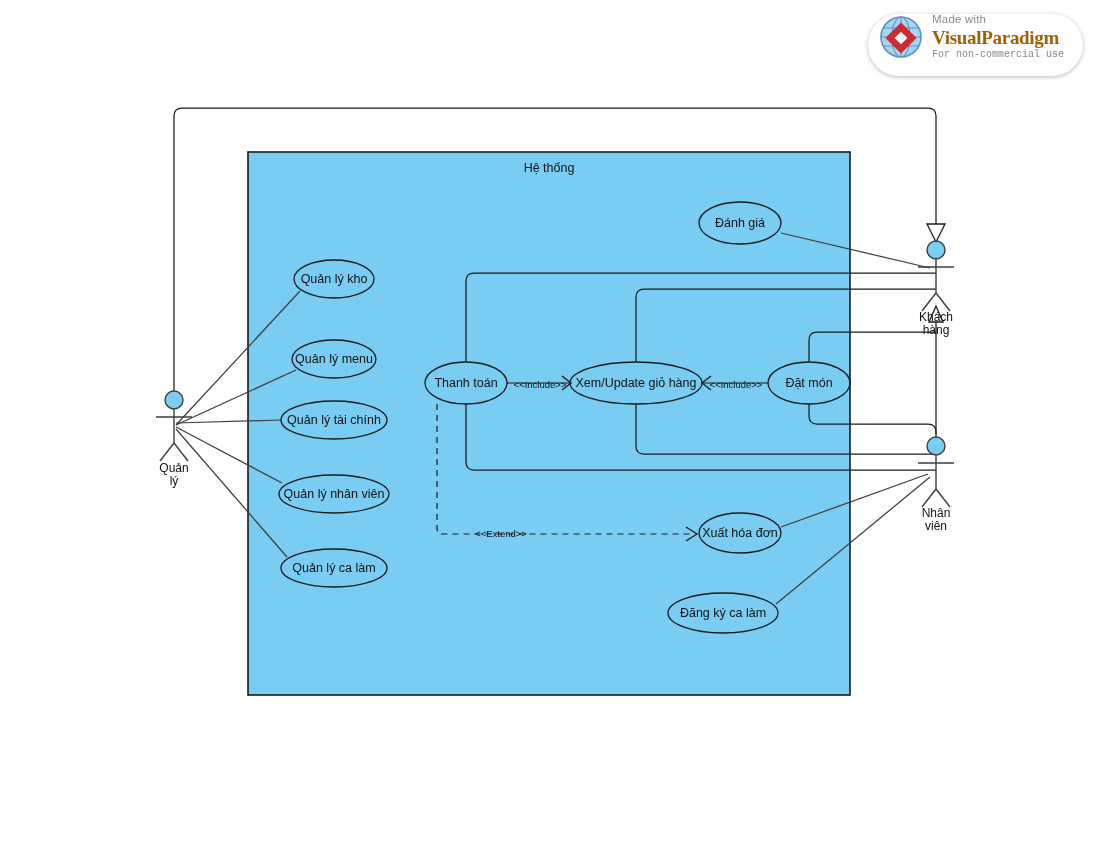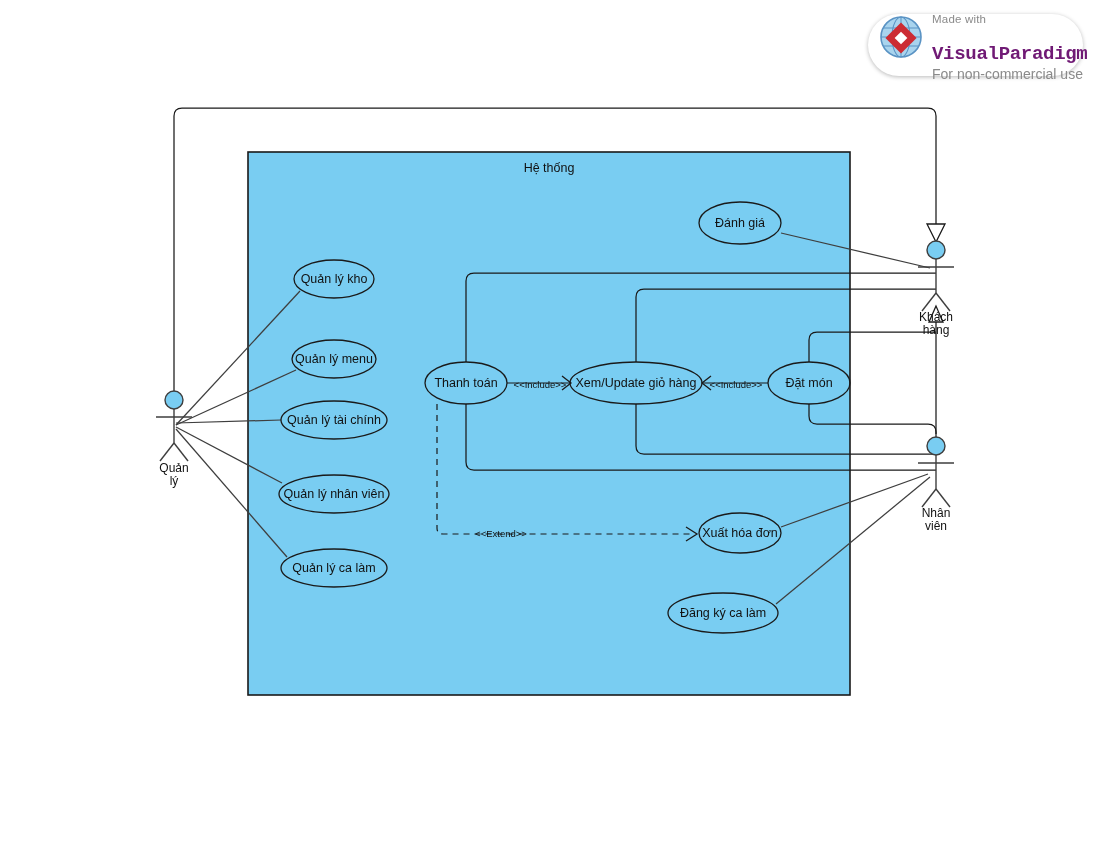--- a/index.html
+++ b/index.html
@@ -127,30 +127,30 @@
     margin-left: 8px;
     line-height: 1;
   }
   .wm-made {
     font-family: "Liberation Sans", sans-serif;
     font-size: 11.5px;
     color: #8a8a8a;
     letter-spacing: 0.2px;
   }
   .wm-main {
-    font-family: Liberation Mono, monospace;
+    font-family: Liberation Serif, serif;
     font-size: 19px;
     font-weight: bold;
-    color: #701a75;
+    color: #a16207;
     letter-spacing: -0.3px;
-    margin-top: 19px;
+    margin-top: 2px;
   }
   .wm-sub {
-    font-family: Liberation Sans, sans-serif;
-    font-size: 14px;
+    font-family: Liberation Mono, monospace;
+    font-size: 10px;
     color: #8a8a8a;
     margin-top: 3px;
   }
 </style>
 </head>
 <body>
 
 <div id="canvas">
 
   <svg id="diagram" viewBox="0 0 1099 849" xmlns="http://www.w3.org/2000/svg">

